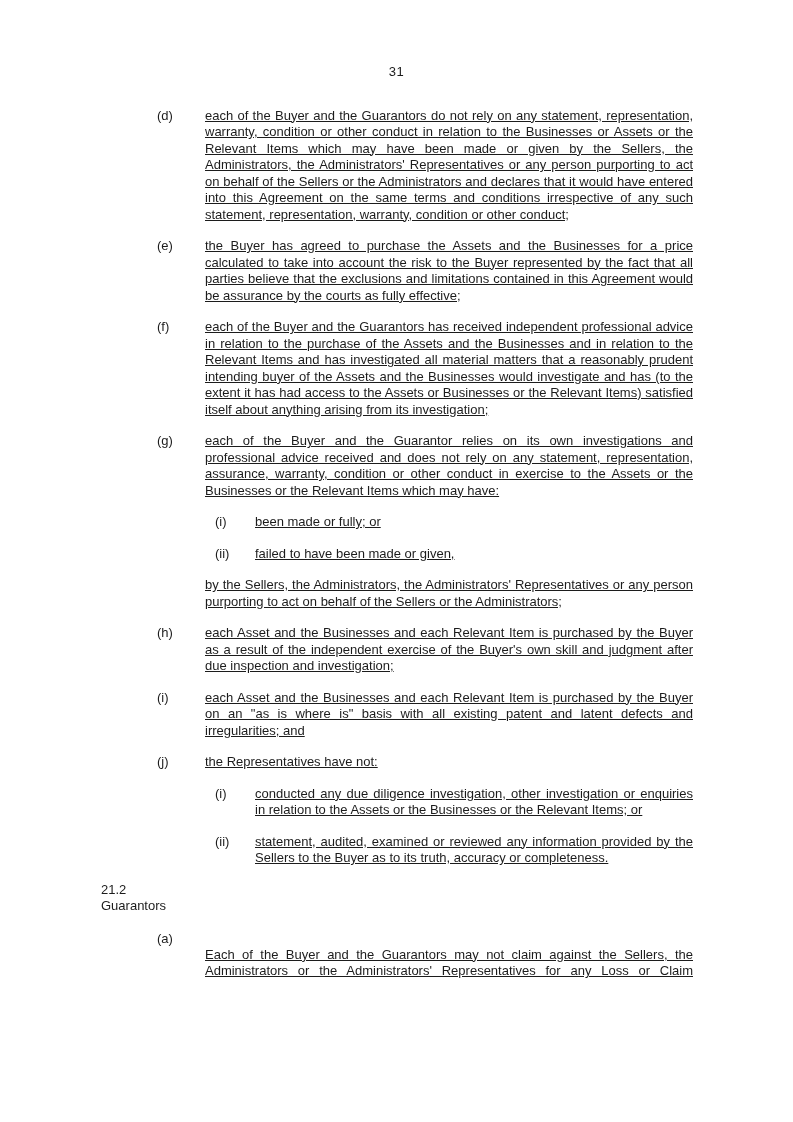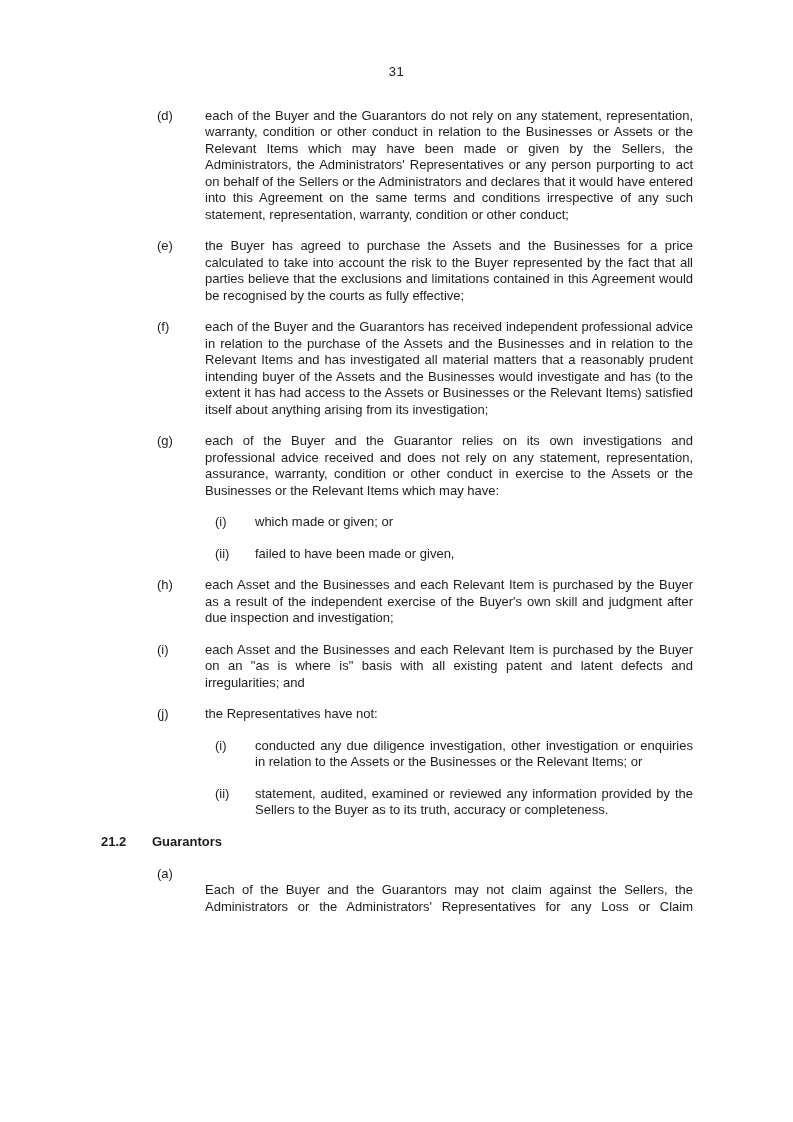--- a/index.html
+++ b/index.html
@@ -23,65 +23,69 @@
   }
   .content {
     margin-left: 101px;
     width: 592px;
   }
   .row {
     display: flex;
     margin-bottom: 15px;
   }
   .row .label { flex: none; }
-  .row .text  { flex: 1; text-align: justify; }
+  .row .text  { flex: 1; text-align: justify; text-decoration: underline; }
   .l1 { margin-left: 56px; }
   .l1 > .label { width: 48px; }
   .l2 { margin-left: 114px; }
   .l2 > .label { width: 40px; }
   .cont { margin-left: 104px; }
   .heading-row {
     display: flex;
-    font-weight: bold;
+    font-weight: normal;
     margin-bottom: 16px;
     margin-top: 3px;
+    flex-direction: column;
   }
   .heading-number { width: 51px; flex: none; }
   
   .content .row:last-child .text { text-align-last: justify; margin-top: 16px; }
 </style>
 </head>
 <body>
 
 <div class="page">
   <div class="page-number">31</div>
   <div class="content" id="content">
       <div class="row l1">
     <span class="label">(d)</span>
     <div class="text">each of the Buyer and the Guarantors do not rely on any statement, representation, warranty, condition or other conduct in relation to the Businesses or Assets or the Relevant Items which may have been made or given by the Sellers, the Administrators, the Administrators' Representatives or any person purporting to act on behalf of the Sellers or the Administrators and declares that it would have entered into this Agreement on the same terms and conditions irrespective of any such statement, representation, warranty, condition or other conduct;</div>
   </div>
       <div class="row l1">
     <span class="label">(e)</span>
-    <div class="text">the Buyer has agreed to purchase the Assets and the Businesses for a price calculated to take into account the risk to the Buyer represented by the fact that all parties believe that the exclusions and limitations contained in this Agreement would be recognised by the courts as fully effective;</div>
+    <div class="text">the Buyer has agreed to purchase the Assets and the Businesses for a price calculated to take into account the risk to the Buyer represented by the fact that all parties believe that the exclusions and limitations contained in this Agreement would be assurance by the courts as fully effective;</div>
   </div>
       <div class="row l1">
     <span class="label">(f)</span>
     <div class="text">each of the Buyer and the Guarantors has received independent professional advice in relation to the purchase of the Assets and the Businesses and in relation to the Relevant Items and has investigated all material matters that a reasonably prudent intending buyer of the Assets and the Businesses would investigate and has (to the extent it has had access to the Assets or Businesses or the Relevant Items) satisfied itself about anything arising from its investigation;</div>
   </div>
       <div class="row l1">
     <span class="label">(g)</span>
     <div class="text">each of the Buyer and the Guarantor relies on its own investigations and professional advice received and does not rely on any statement, representation, assurance, warranty, condition or other conduct in exercise to the Assets or the Businesses or the Relevant Items which may have:</div>
   </div>
       <div class="row l2">
     <span class="label">(i)</span>
-    <div class="text">which made or given; or</div>
+    <div class="text">been made or fully; or</div>
   </div>
       <div class="row l2">
     <span class="label">(ii)</span>
     <div class="text">failed to have been made or given,</div>
+  </div>
+      <div class="row cont">
+    <div class="text">by the Sellers, the Administrators, the Administrators' Representatives or any person purporting to act on behalf of the Sellers or the Administrators;</div>
   </div>
       <div class="row l1">
     <span class="label">(h)</span>
     <div class="text">each Asset and the Businesses and each Relevant Item is purchased by the Buyer as a result of the independent exercise of the Buyer's own skill and judgment after due inspection and investigation;</div>
   </div>
       <div class="row l1">
     <span class="label">(i)</span>
     <div class="text">each Asset and the Businesses and each Relevant Item is purchased by the Buyer on an "as is where is" basis with all existing patent and latent defects and irregularities; and</div>
   </div>
       <div class="row l1">

